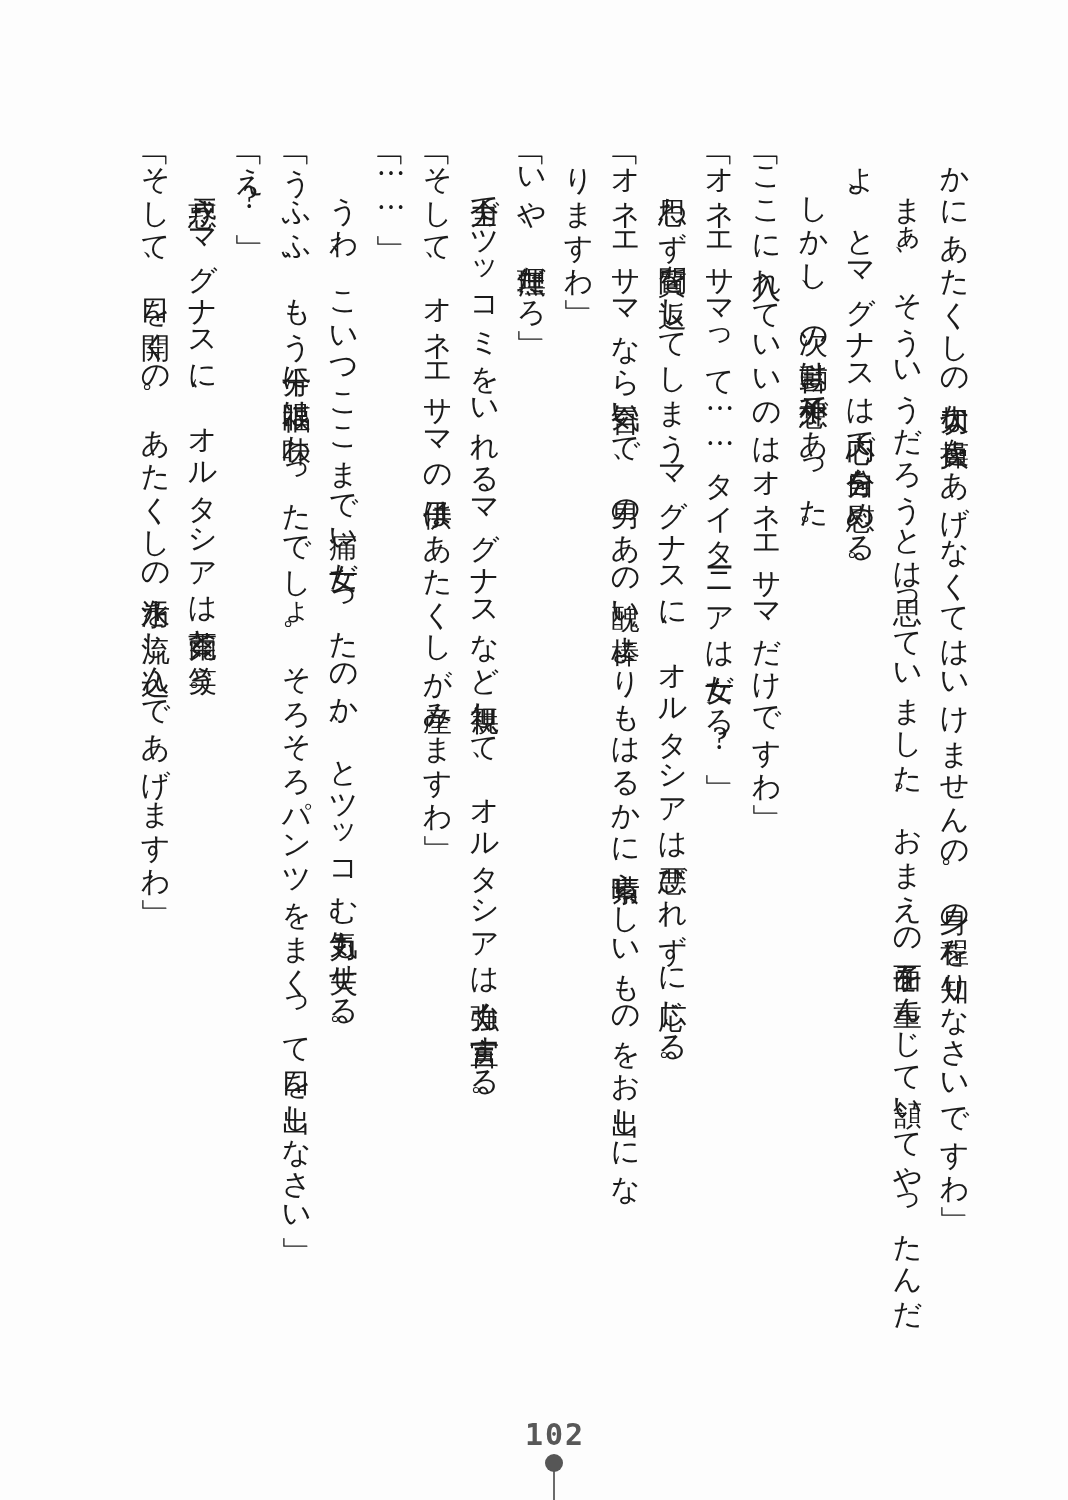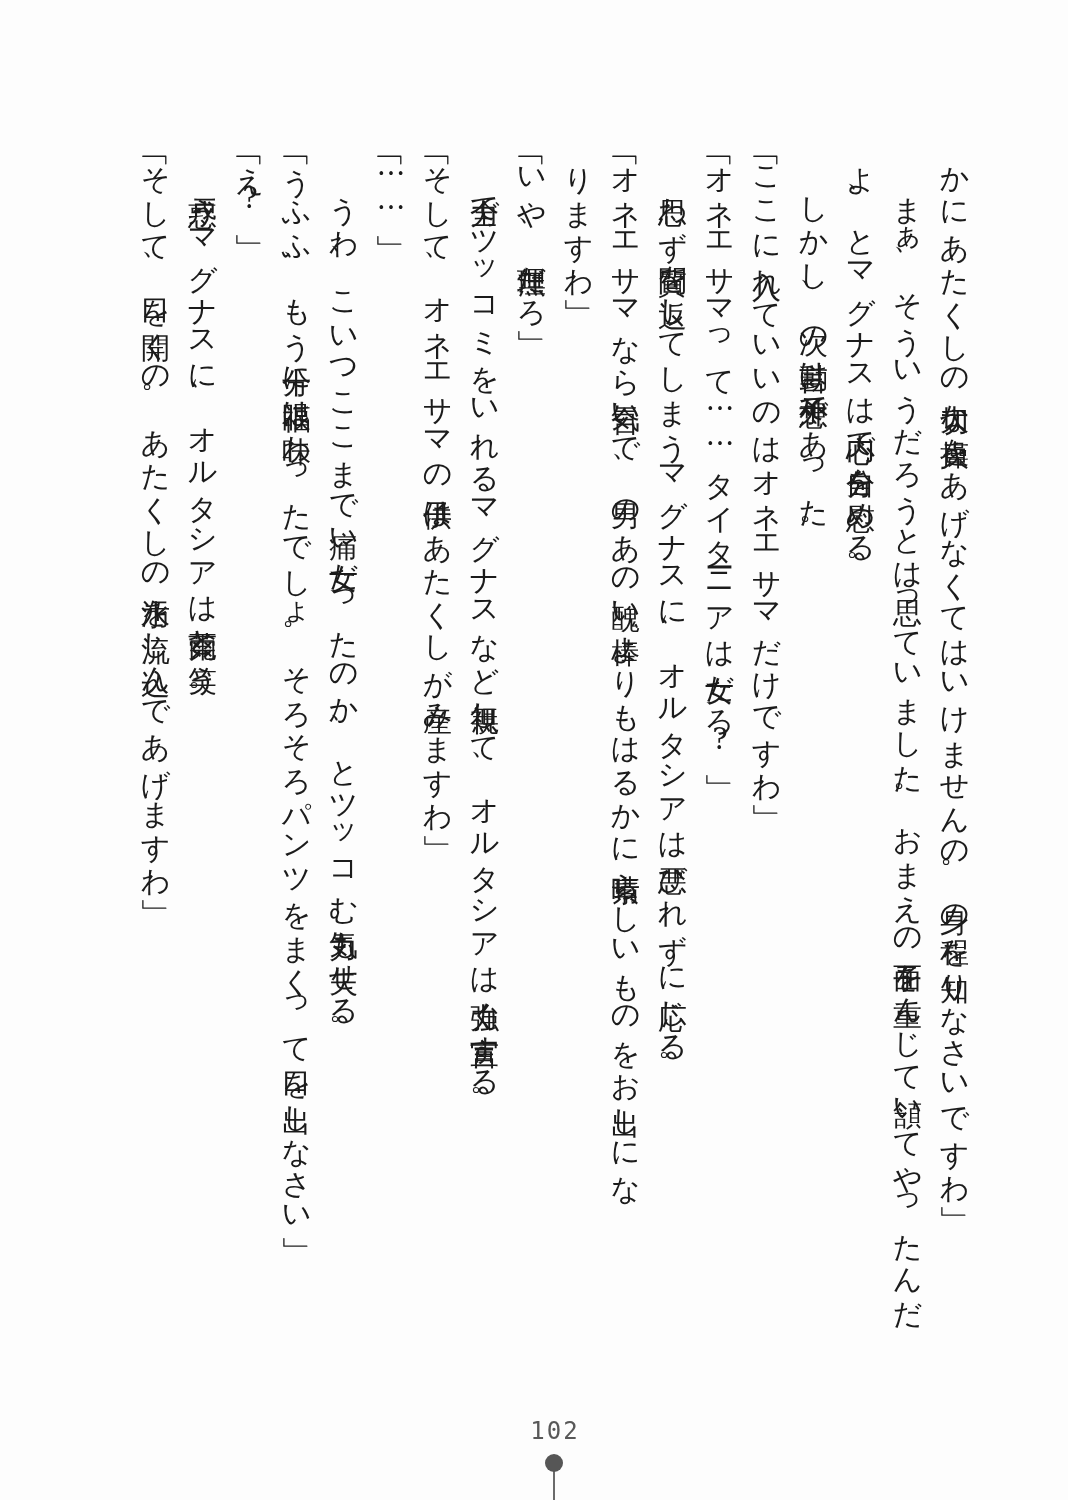--- a/index.html
+++ b/index.html
@@ -34,23 +34,24 @@
   .line.indent {
     text-indent: 1em;       
   }
   
   .page-number {
     position: absolute;
     top: 1417px;
     left: 555px;
     transform: translateX(-50%);
     font-family: "DejaVu Sans Mono", "Liberation Mono", monospace;
-    font-size: 24px;
+    font-size: 30px;
     letter-spacing: 2px;
     color: #585858;
+    font-weight: bold;
   }
   .marker-line {
     position: absolute;
     top: 1462px;
     left: 553px;
     width: 2px;
     height: 38px;
     background: #6b6b6b;
   }
   .marker-dot {

